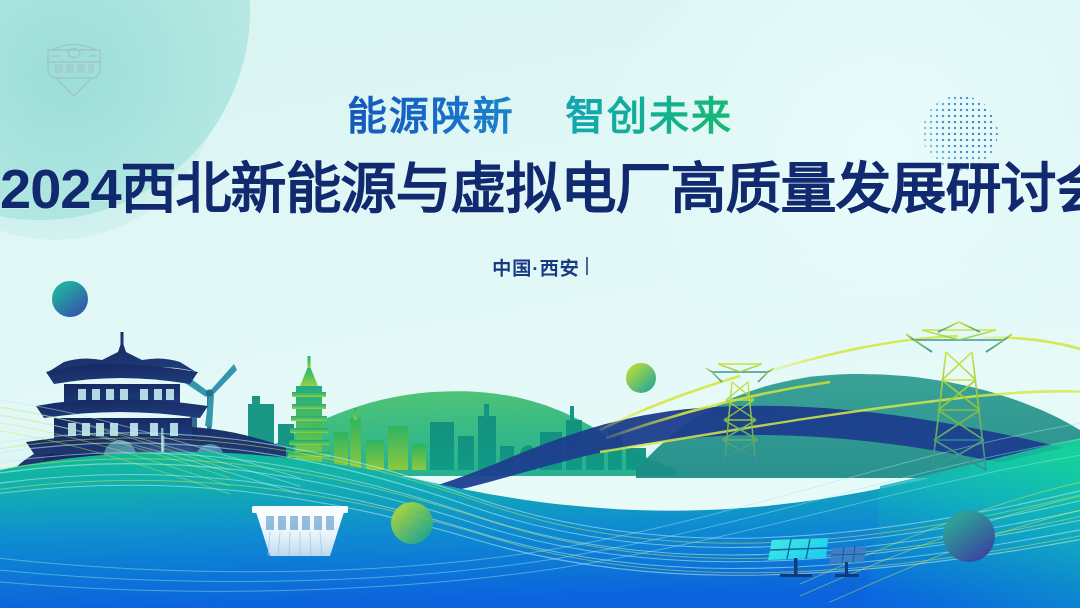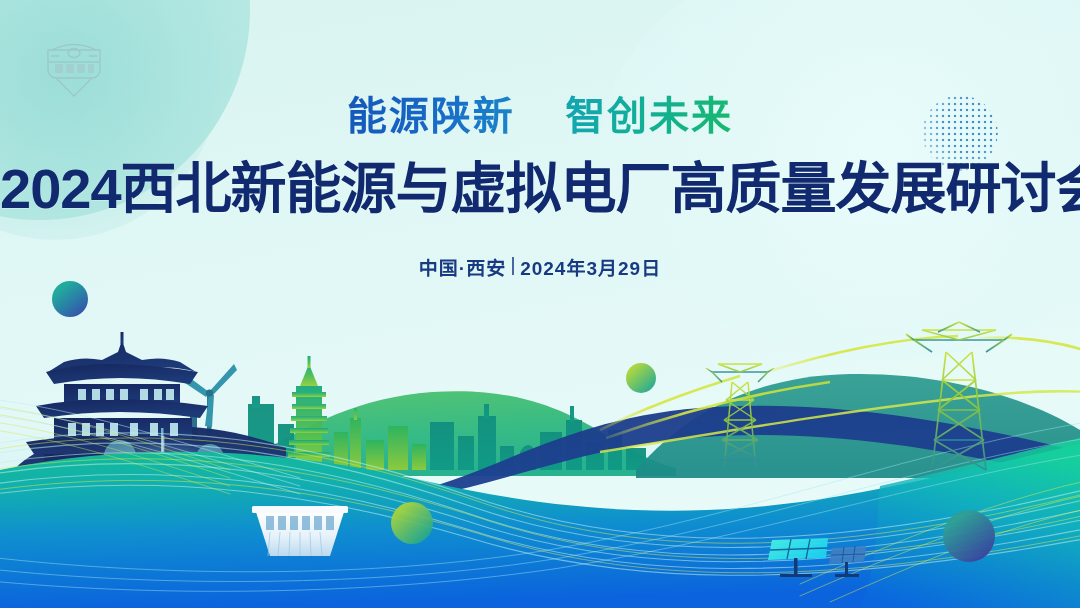--- a/index.html
+++ b/index.html
@@ -517,17 +517,16 @@
       <span class="slogan-a">能源陕新</span>
       <span class="slogan-gap"></span>
       <span class="slogan-b">智创未来</span>
     </div>
 
     <h1 class="main-title">2024西北新能源与虚拟电厂高质量发展研讨会</h1>
 
     <div class="date-row">
       <span>中国·西安</span>
       <span class="date-sep"></span>
-      <span>2024年3月29日</span>
     </div>
   </div>
 
 </div>
 
 </body></html>

